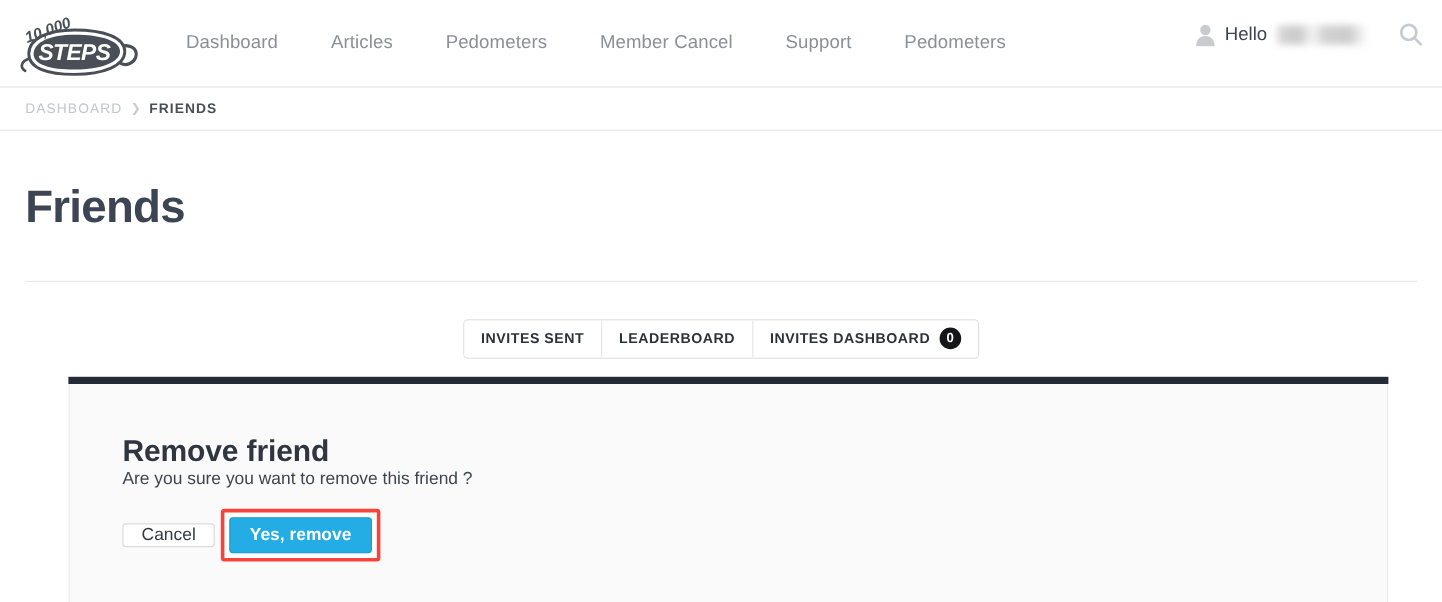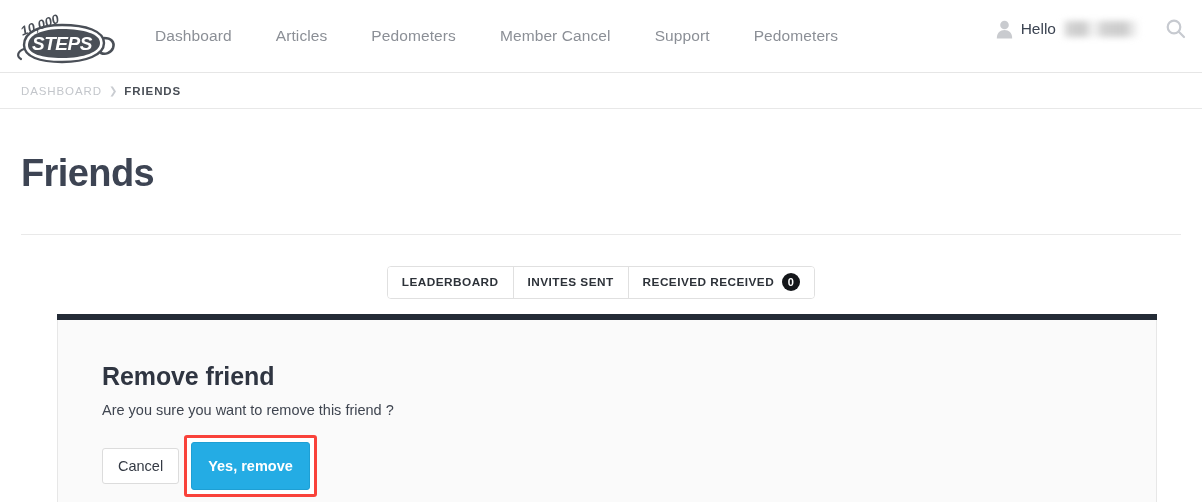--- a/index.html
+++ b/index.html
@@ -225,33 +225,32 @@
   }
 
   .panel-heading {
     font-size: 25px;
     font-weight: 700;
     color: #2f3541;
     letter-spacing: -0.1px;
   }
 
   .panel-text {
-    margin-top: 11px;
     font-size: 14.5px;
     color: #3f4550;
   }
 
   .panel-actions {
     margin-top: 17px;
     display: flex;
     align-items: center;
   }
 
   .btn-cancel {
-    height: 36px;
+    height: 20px;
     padding: 0 15px;
     font-size: 14.5px;
     color: #343a44;
     background: #ffffff;
     border: 1px solid #dcdcdc;
     border-radius: 3px;
     cursor: pointer;
     font-family: inherit;
     line-height: 1;
   }
@@ -261,21 +260,21 @@
     position: relative;
     margin-left: 5px;
     padding: 4px;
     border: 3px solid #f9423a;
     border-radius: 3px;
     background: #ffffff;
     display: inline-flex;
   }
 
   .btn-confirm {
-    height: 48px;
+    height: 30px;
     padding: 0 16px;
     font-size: 14.5px;
     font-weight: 700;
     color: #ffffff;
     background: #24ace4;
     border: 1px solid #1e9fd4;
     border-radius: 3px;
     cursor: pointer;
     font-family: inherit;
     line-height: 1;
@@ -345,29 +344,29 @@
 <main class="page">
 
   <h1 class="page-title">Friends</h1>
 
   <hr class="title-rule">
 
   <div class="tabs-wrap">
     <div class="tabs">
 
       <button class="tab">
+        <span>INVITES SENT</span>
+      </button>
+
+      <button class="tab">
         <span>LEADERBOARD</span>
       </button>
 
       <button class="tab">
-        <span>INVITES SENT</span>
-      </button>
-
-      <button class="tab">
-        <span>RECEIVED RECEIVED</span>
+        <span>INVITES DASHBOARD</span>
         <span class="tab-badge">0</span>
       </button>
 
     </div>
   </div>
 
   <section class="panel">
     <div class="panel-topbar"></div>
 
     <h2 class="panel-heading">Remove friend</h2>

